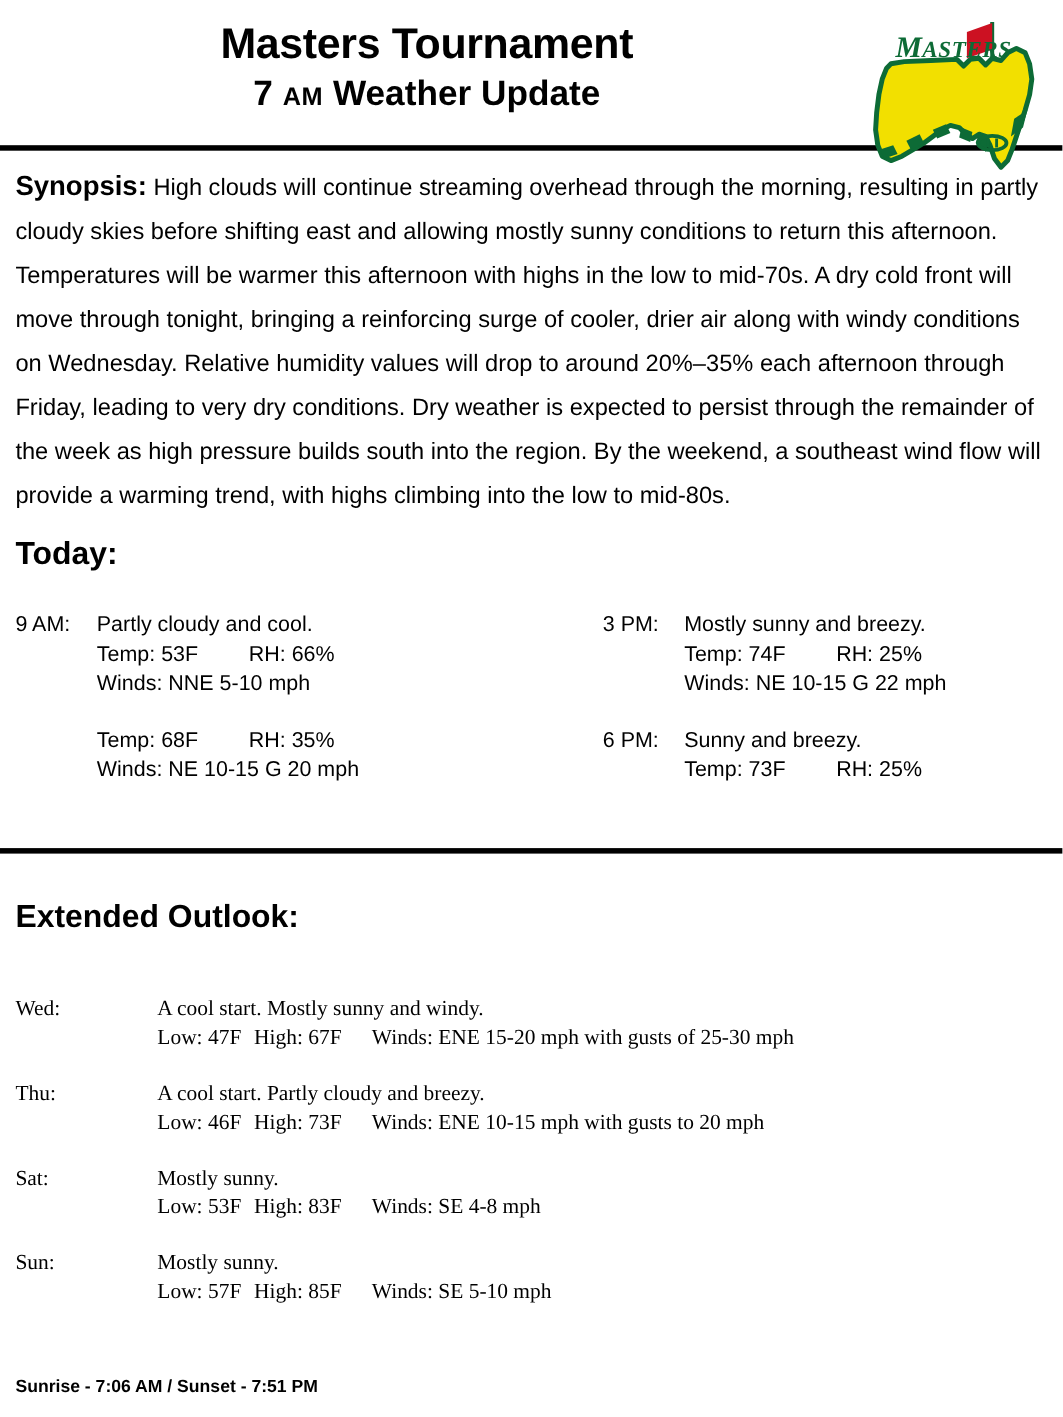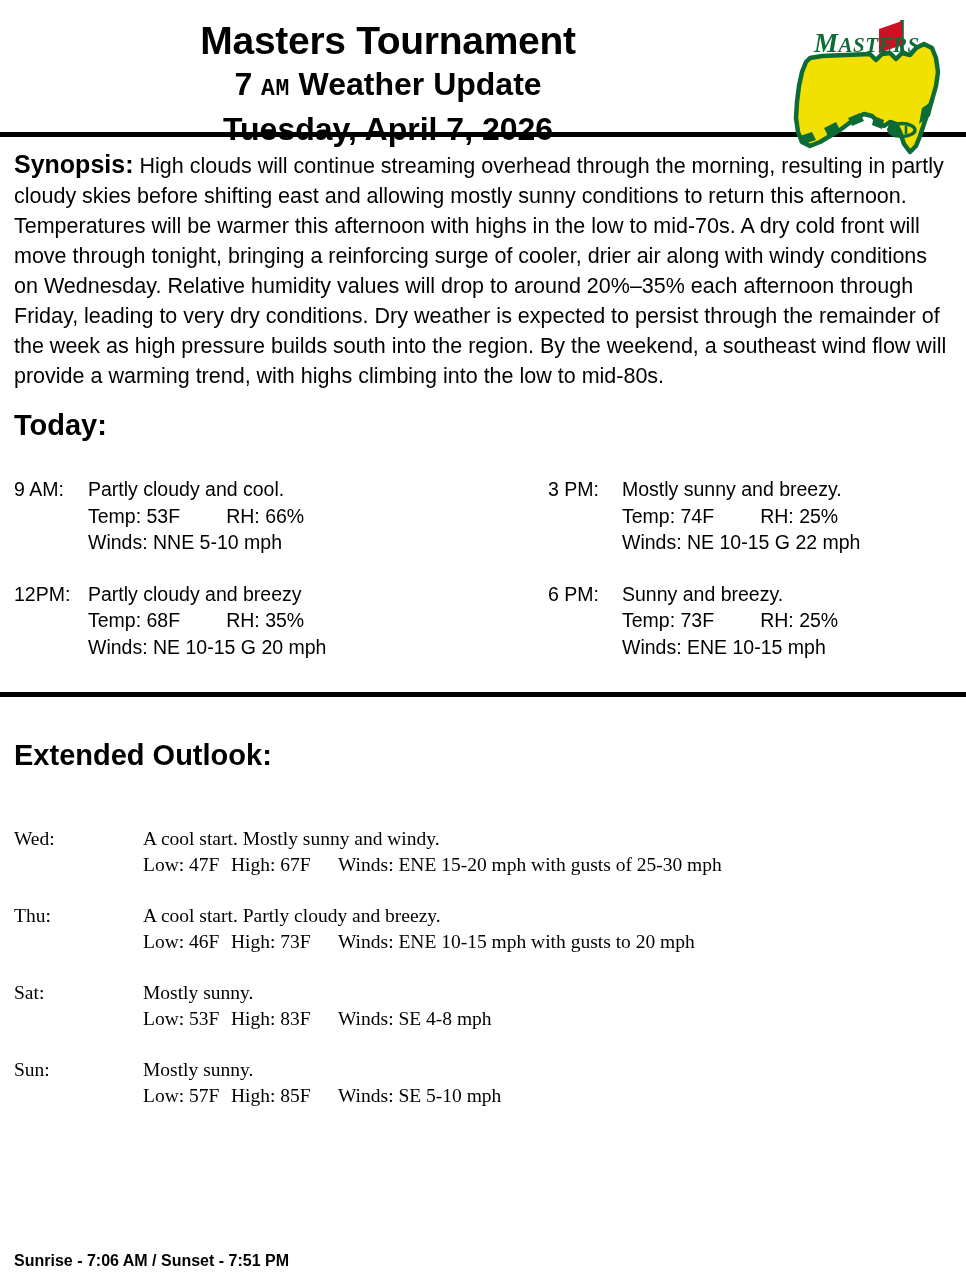--- a/index.html
+++ b/index.html
@@ -41,21 +41,20 @@
   .title-sub {
     font-family: "Liberation Sans Narrow", "Liberation Sans", sans-serif;
     font-weight: bold;
     font-size: 32px;
     line-height: 40px;
     white-space: nowrap;
   }
   .title-sub .ampm {
     font-size: 23px;
     letter-spacing: 0.5px;
-    font-family: Liberation Mono, monospace;
   }
   .title-date {
     font-family: "Liberation Sans Narrow", "Liberation Sans", sans-serif;
     font-weight: bold;
     font-size: 32px;
     line-height: 40px;
     white-space: nowrap;
   }
 
   .logo {
@@ -76,21 +75,21 @@
     width: 100%;
     height: 5px;
     background: #000000;
   }
 
   
   .synopsis {
     padding: 12px 14px 0 14px;
     font-family: "Liberation Sans Narrow", "Liberation Sans", sans-serif;
     font-size: 21.5px;
-    line-height: 30px;
+    line-height: 40px;
     text-align: left;
   }
   .synopsis-label {
     font-weight: bold;
     font-size: 25px;
   }
 
   
   .today-heading {
     font-family: "Liberation Sans Narrow", "Liberation Sans", sans-serif;
@@ -181,21 +180,20 @@
   }
 </style>
 </head>
 <body>
 
 <div class="header">
 
   <div class="header-titles">
     <div class="title-main">Masters Tournament</div>
     <div class="title-sub"><span>7 </span><span class="ampm">AM</span><span> Weather Update</span></div>
-    <div class="title-date">Tuesday, April 7, 2026</div>
   </div>
 
   <div class="logo">
     <svg viewBox="0 0 172 152" width="172" height="152" xmlns="http://www.w3.org/2000/svg">
 
       <line x1="116" y1="8" x2="116" y2="118" stroke="#0d6b36" stroke-width="3.6"></line>
 
       <path d="M116 9 L93 17 L93 41 L116 33 Z" fill="#cc1122"></path>
 
       <path d="M20 50
@@ -234,24 +232,20 @@
     <div class="period">
       <div class="period-line1">
         <span class="period-time">9 AM:</span>
         <span>Partly cloudy and cool.</span>
       </div>
       <div class="period-detail"><span>Temp: 53F</span><span class="rh">RH: 66%</span></div>
       <div class="period-detail">Winds: NNE 5-10 mph</div>
     </div>
 
     <div class="period">
-      <div class="period-line1">
-        <span class="period-time">12PM:</span>
-        <span>Partly cloudy and breezy</span>
-      </div>
       <div class="period-detail"><span>Temp:  68F</span><span class="rh">RH: 35%</span></div>
       <div class="period-detail">Winds: NE 10-15  G 20 mph</div>
     </div>
   </div>
 
   <div class="today-col right">
     <div class="period">
       <div class="period-line1">
         <span class="period-time">3 PM:</span>
         <span>Mostly sunny and breezy.</span>
@@ -259,21 +253,20 @@
       <div class="period-detail"><span>Temp:  74F</span><span class="rh">RH: 25%</span></div>
       <div class="period-detail">Winds: NE 10-15 G 22 mph</div>
     </div>
 
     <div class="period">
       <div class="period-line1">
         <span class="period-time">6 PM:</span>
         <span>Sunny and breezy.</span>
       </div>
       <div class="period-detail"><span>Temp:  73F</span><span class="rh">RH: 25%</span></div>
-      <div class="period-detail">Winds: ENE 10-15 mph</div>
     </div>
   </div>
 
   <div class="today-spacer"></div>
 </div>
 
 <div class="rule-2"></div>
 
 <div class="outlook-heading">Extended Outlook:</div>
 

